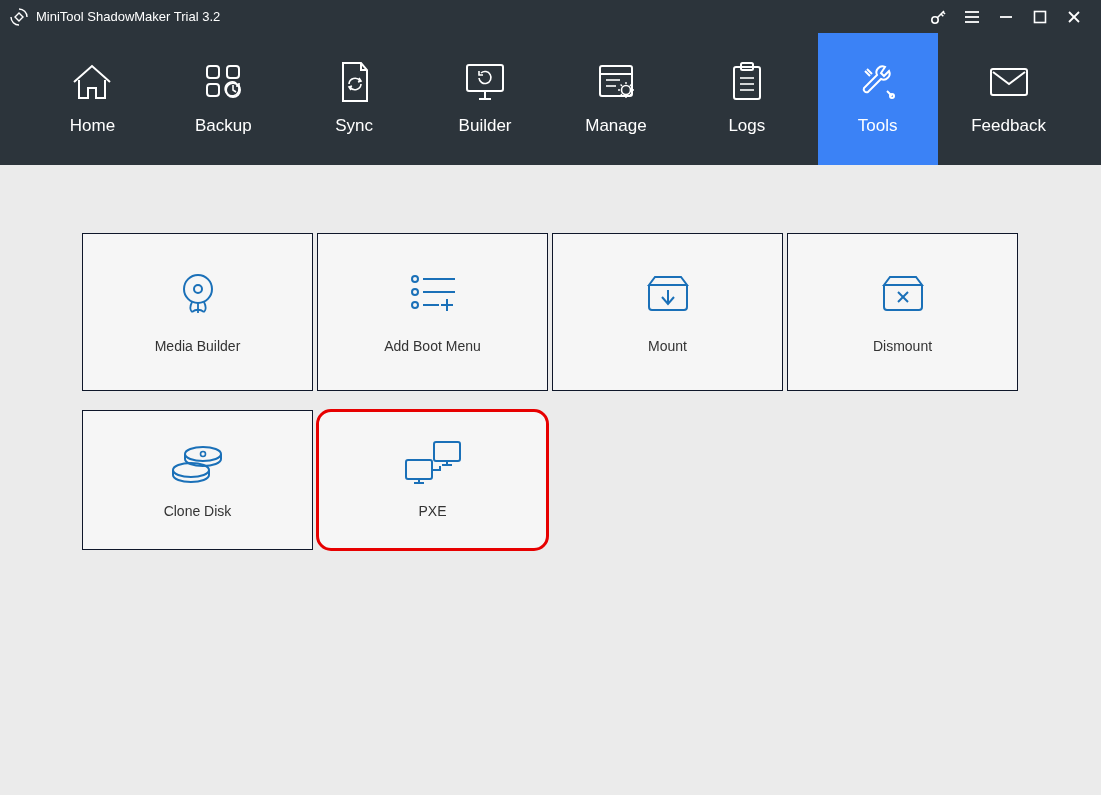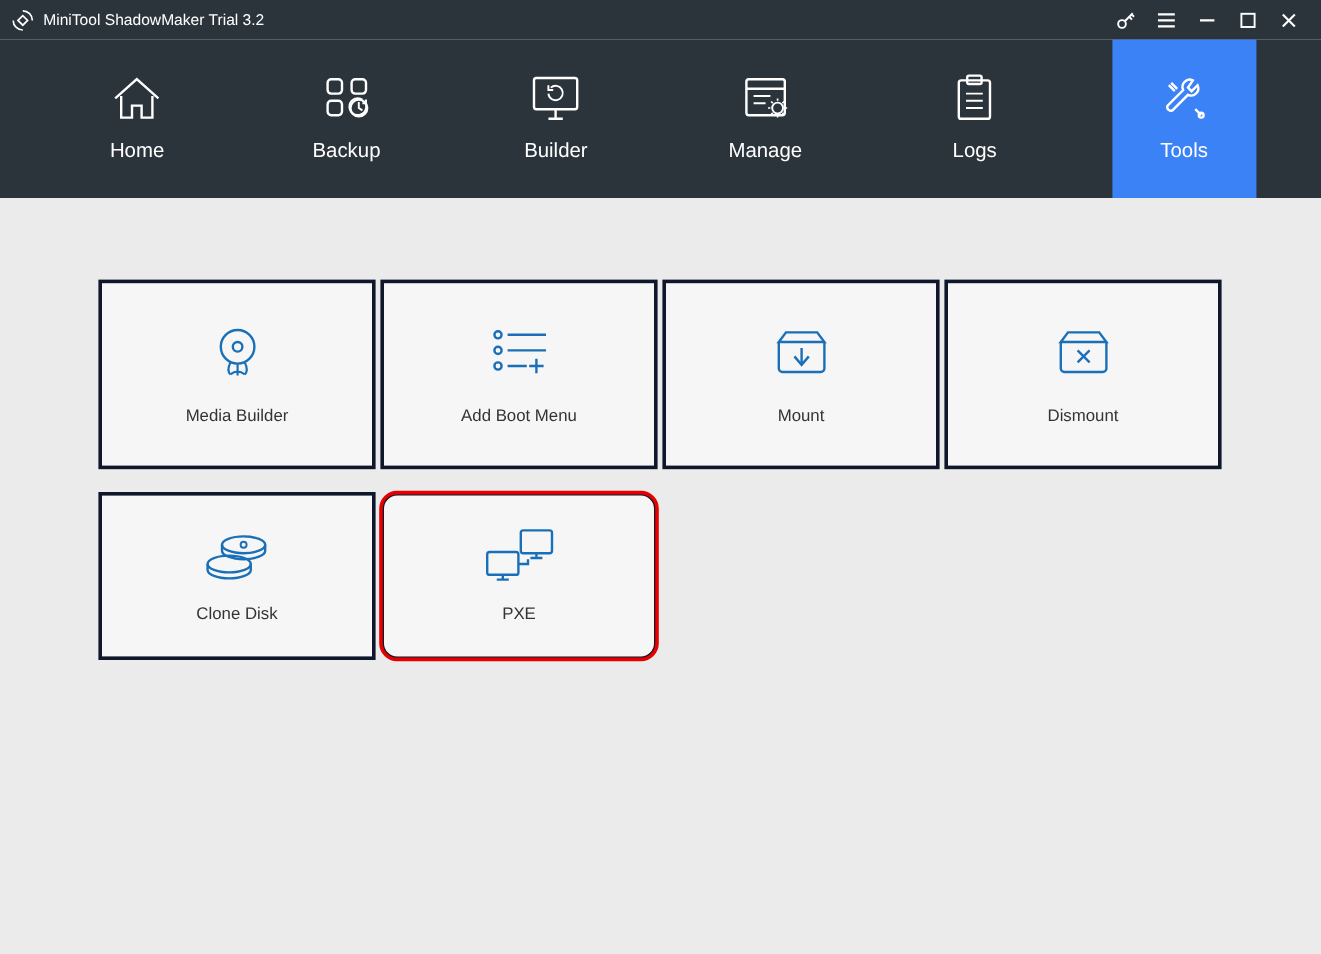--- a/index.html
+++ b/index.html
@@ -52,21 +52,21 @@
     padding: 68px 82px;
   }
   .tool-grid {
     display:grid;
     grid-template-columns: repeat(4, 231px);
     grid-auto-rows: 158px;
     gap: 4px;
   }
   .tool-card {
     background:#f6f6f6;
-    border:3px solid #0f172a;
+    border:1px solid #0f172a;
     display:flex;
     flex-direction:column;
     align-items:center;
     justify-content:center;
     gap:24px;
     cursor:pointer;
   }
   .tool-card .tool-icon { height:44px; display:flex; align-items:center; justify-content:center; }
   .tool-card .tool-label { font-size:14px; color:#333; }
   .tool-card.highlight {
@@ -156,20 +156,35 @@
             <circle cx="32" cy="28" r="7"></circle>
             <path d="M32 23 v5 l3 2" stroke-width="1.6"></path>
             <path d="M37 23 a7 7 0 1 1 -2 -2" stroke-width="1.6"></path>
             <path d="M38 21 l0 3 l-3 0" stroke-width="1.6"></path>
           </g>
         </svg>
     </span>
     <span class="nav-label">Backup</span>
   </div>
 
+  <div class="navitem">
+    <span class="nav-icon">
+      <svg width="38" height="42" viewBox="0 0 38 42">
+          <g fill="none" stroke="#fff" stroke-width="2">
+            <path d="M8 2 H26 L32 9 V40 H8 Z"></path>
+            <path d="M26 2 V9 H32"></path>
+            <path d="M14 23 a6 6 0 0 1 11 -3" stroke-width="1.6"></path>
+            <path d="M26 23 a6 6 0 0 1 -11 3" stroke-width="1.6"></path>
+            <path d="M24 17 l2 3 l-3 1" stroke-width="1.6"></path>
+            <path d="M16 29 l-2 -3 l3 -1" stroke-width="1.6"></path>
+          </g>
+        </svg>
+    </span>
+    <span class="nav-label">Sync</span>
+  </div>
 
   <div class="navitem">
     <span class="nav-icon">
       <svg width="48" height="42" viewBox="0 0 48 42">
           <g fill="none" stroke="#fff" stroke-width="2">
             <rect x="6" y="4" width="36" height="26" rx="2"></rect>
             <line x1="18" y1="38" x2="30" y2="38"></line>
             <line x1="24" y1="30" x2="24" y2="38"></line>
             <path d="M18 17 a6 6 0 1 0 2 -5" stroke-width="1.6"></path>
             <path d="M18 10 v4 h4" stroke-width="1.6"></path>
@@ -217,20 +232,31 @@
             <path d="M28 6 a6 6 0 0 0 -8 8 L7 27 a3 3 0 0 0 4 4 L24 18 a6 6 0 0 0 8 -8 l-5 5 -3 -3 z"></path>
             <path d="M8 10 l5 5 M10 8 l5 5"></path>
             <path d="M30 30 l5 5"></path>
             <circle cx="35" cy="35" r="2"></circle>
           </g>
         </svg>
     </span>
     <span class="nav-label">Tools</span>
   </div>
 
+  <div class="navitem">
+    <span class="nav-icon">
+      <svg width="44" height="34" viewBox="0 0 44 34">
+          <g fill="none" stroke="#fff" stroke-width="2">
+            <rect x="4" y="4" width="36" height="26" rx="2"></rect>
+            <path d="M6 7 L22 19 L38 7"></path>
+          </g>
+        </svg>
+    </span>
+    <span class="nav-label">Feedback</span>
+  </div>
 </div>
 
 <div class="content">
   <div class="tool-grid">
     <div class="tool-card">
       <span class="tool-icon">
         <svg width="46" height="46" viewBox="0 0 46 46">
             <g fill="none" stroke="#1a70b8" stroke-width="2">
               <circle cx="23" cy="20" r="14"></circle>
               <circle cx="23" cy="20" r="4"></circle>

